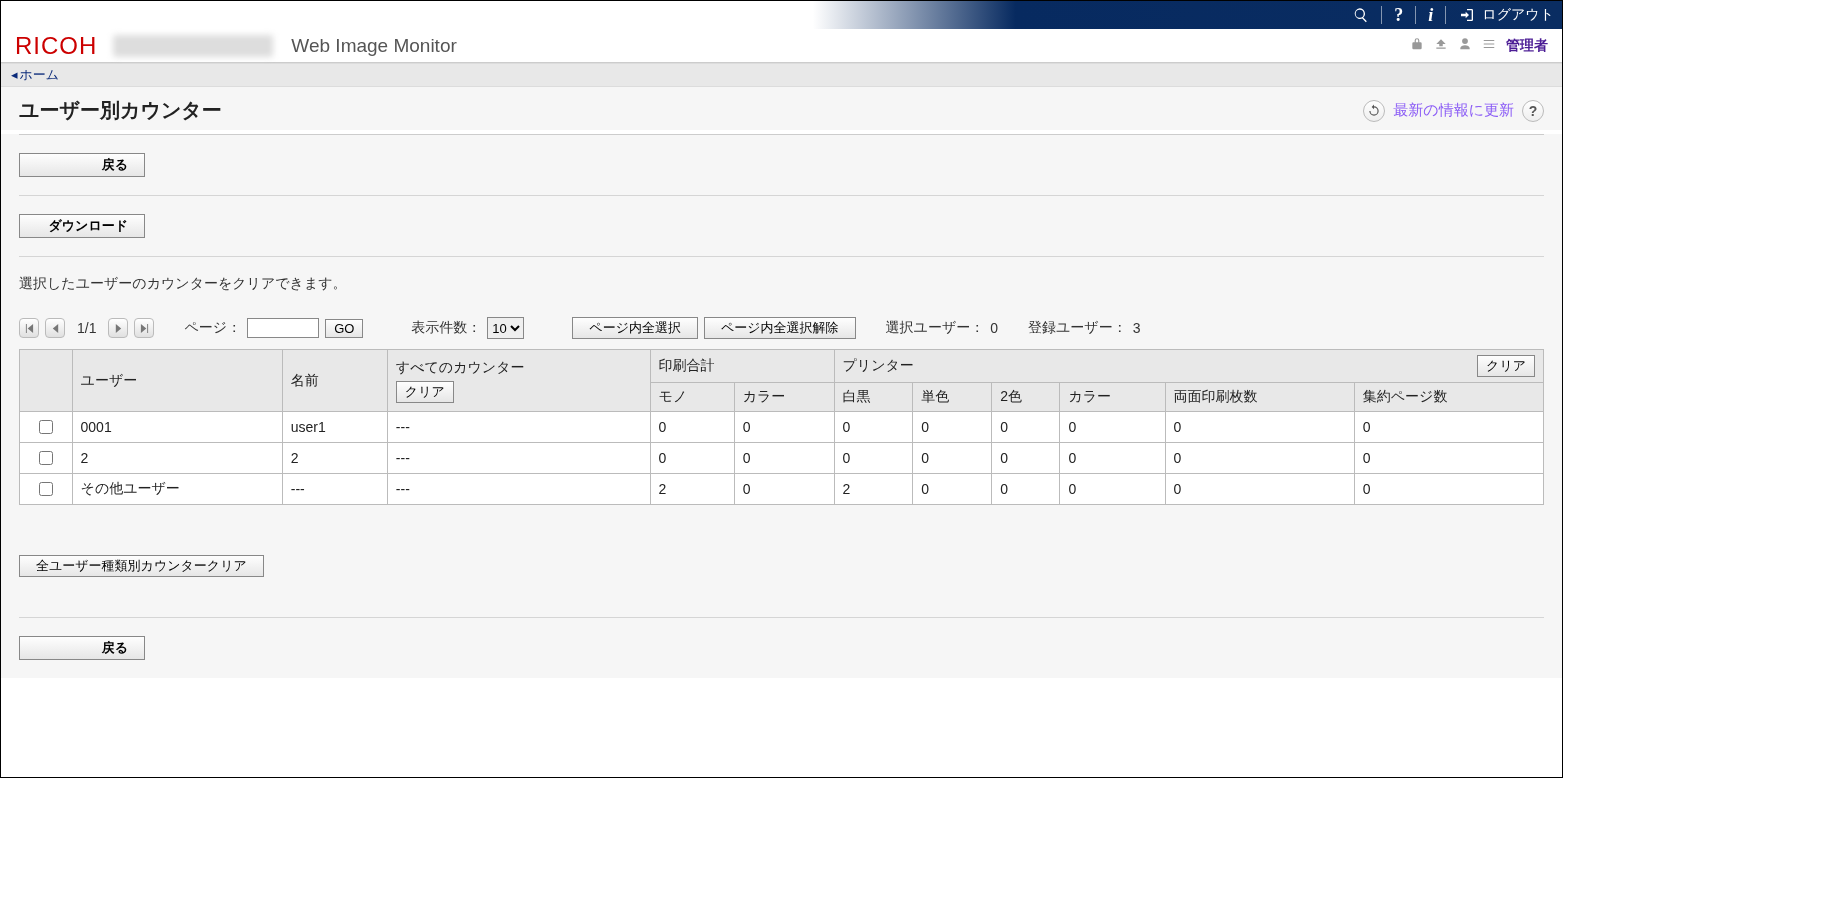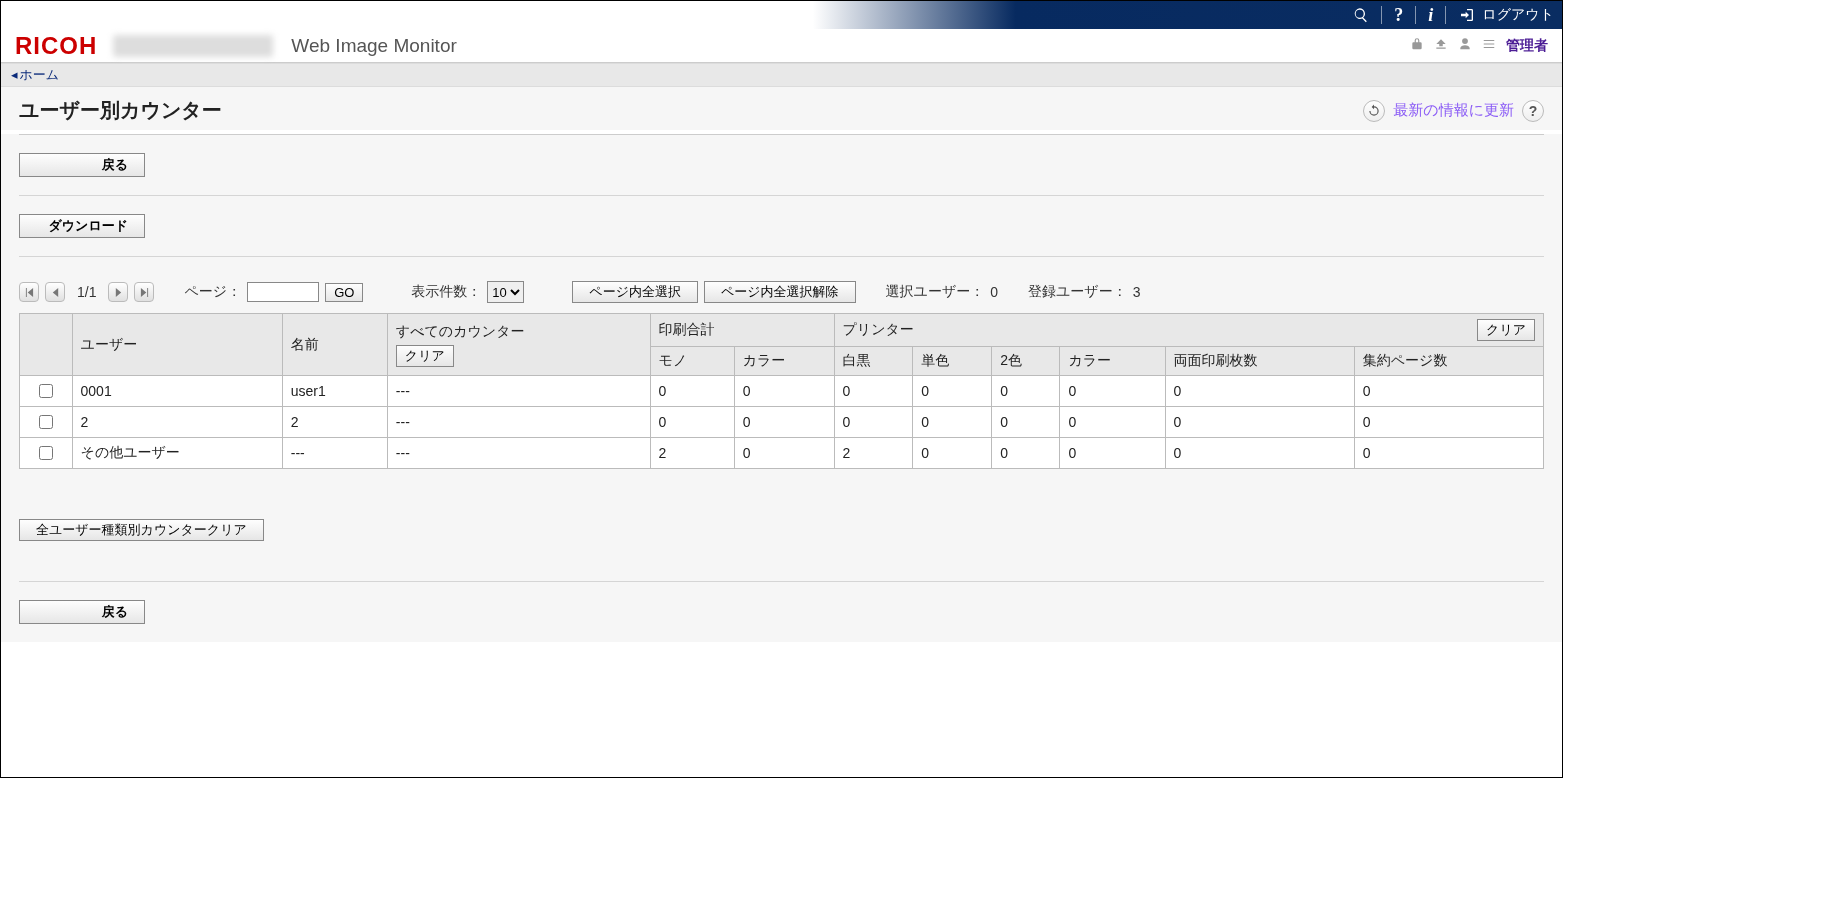--- a/index.html
+++ b/index.html
@@ -64,21 +64,21 @@
     display: flex;
     align-items: center;
     padding: 0 14px;
     height: 34px;
     border-bottom: 1px solid #ccc;
     background: #fff;
   }
   .ricoh-logo {
     font-family: "Arial Black", Arial, sans-serif;
     color: #cc0000;
-    font-weight: 700;
+    font-weight: 400;
     font-size: 24px;
     letter-spacing: 1px;
   }
   .blurred-model {
     margin-left: 16px;
     width: 160px;
     height: 22px;
     background: #ddd;
     border-radius: 2px;
     filter: blur(3px);
@@ -344,20 +344,21 @@
   <hr class="hr">
 
   <button class="btn btn-wide">戻る</button>
 
   <hr class="hr2">
 
   <button class="btn btn-wide">ダウンロード</button>
 
   <hr class="hr2">
 
+  <div class="desc-text">選択したユーザーのカウンターをクリアできます。</div>
 
   
   <div class="pager-row" style="margin-top:24px;">
     <span class="nav-circle">
         <svg viewBox="0 0 10 10">
           <path d="M1 0h1v10H1zM9 0L3 5l6 5z"></path>
         </svg>
       </span>
     <span class="nav-circle">
         <svg viewBox="0 0 10 10">

